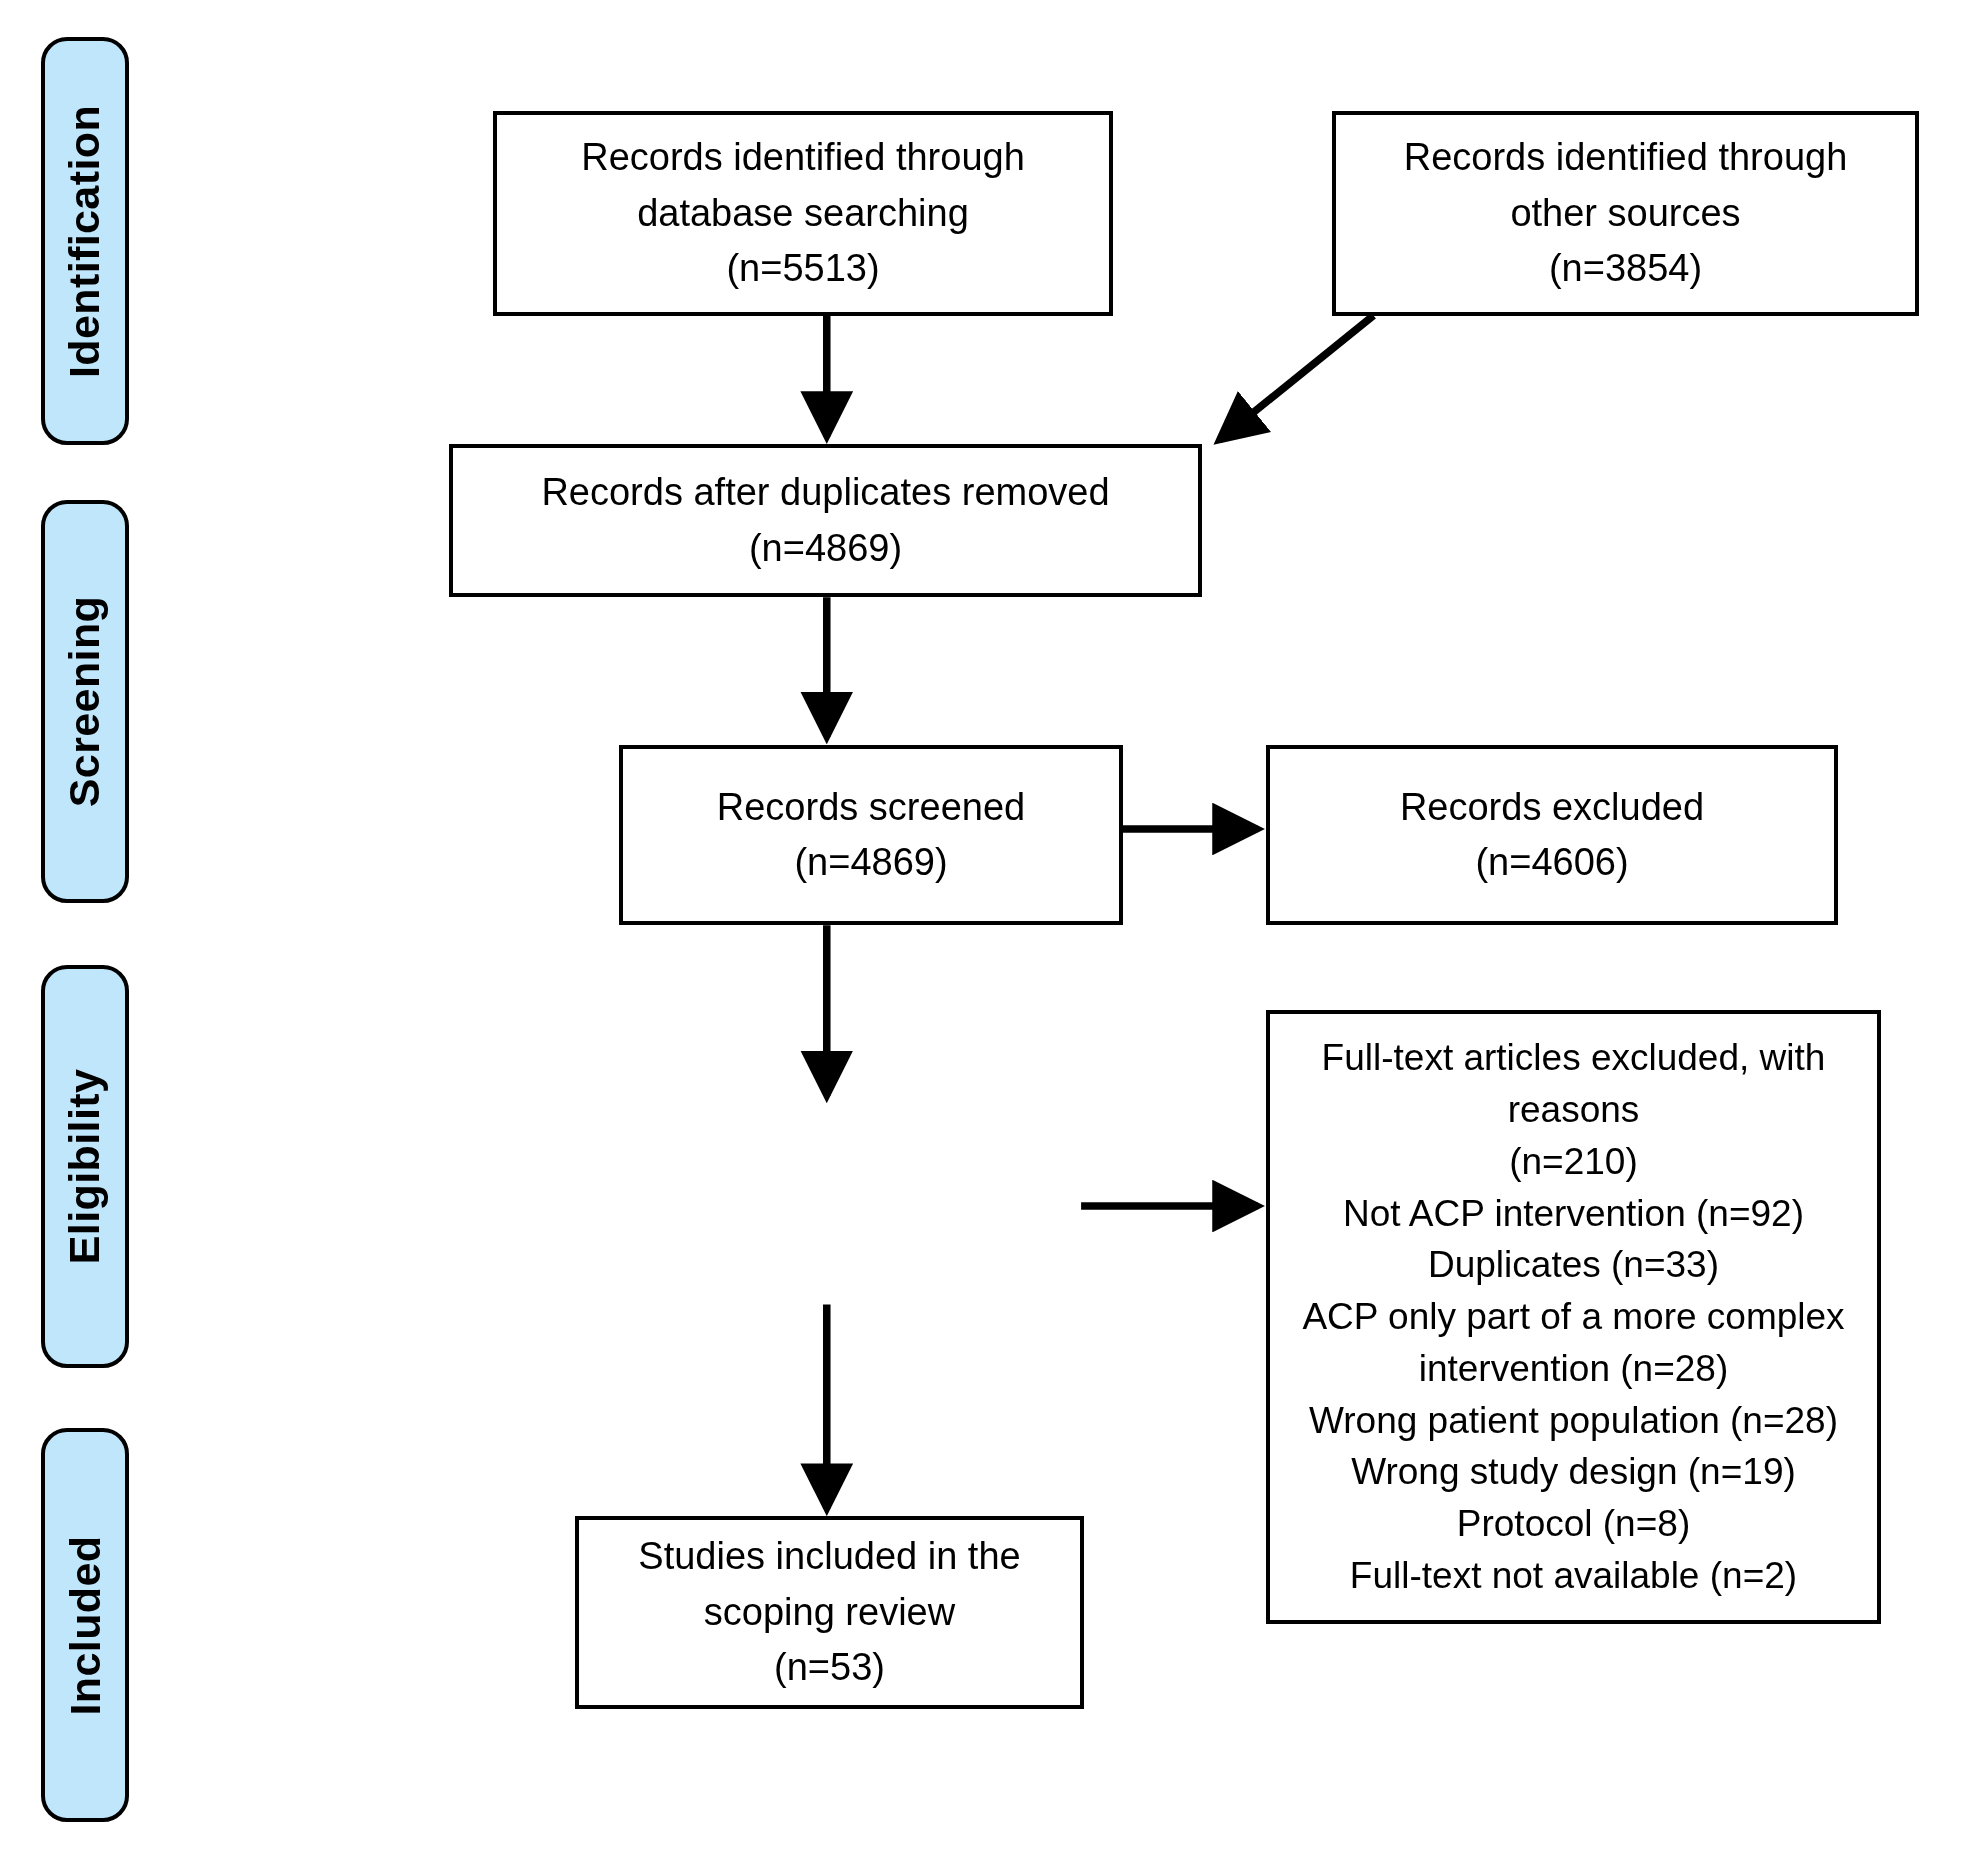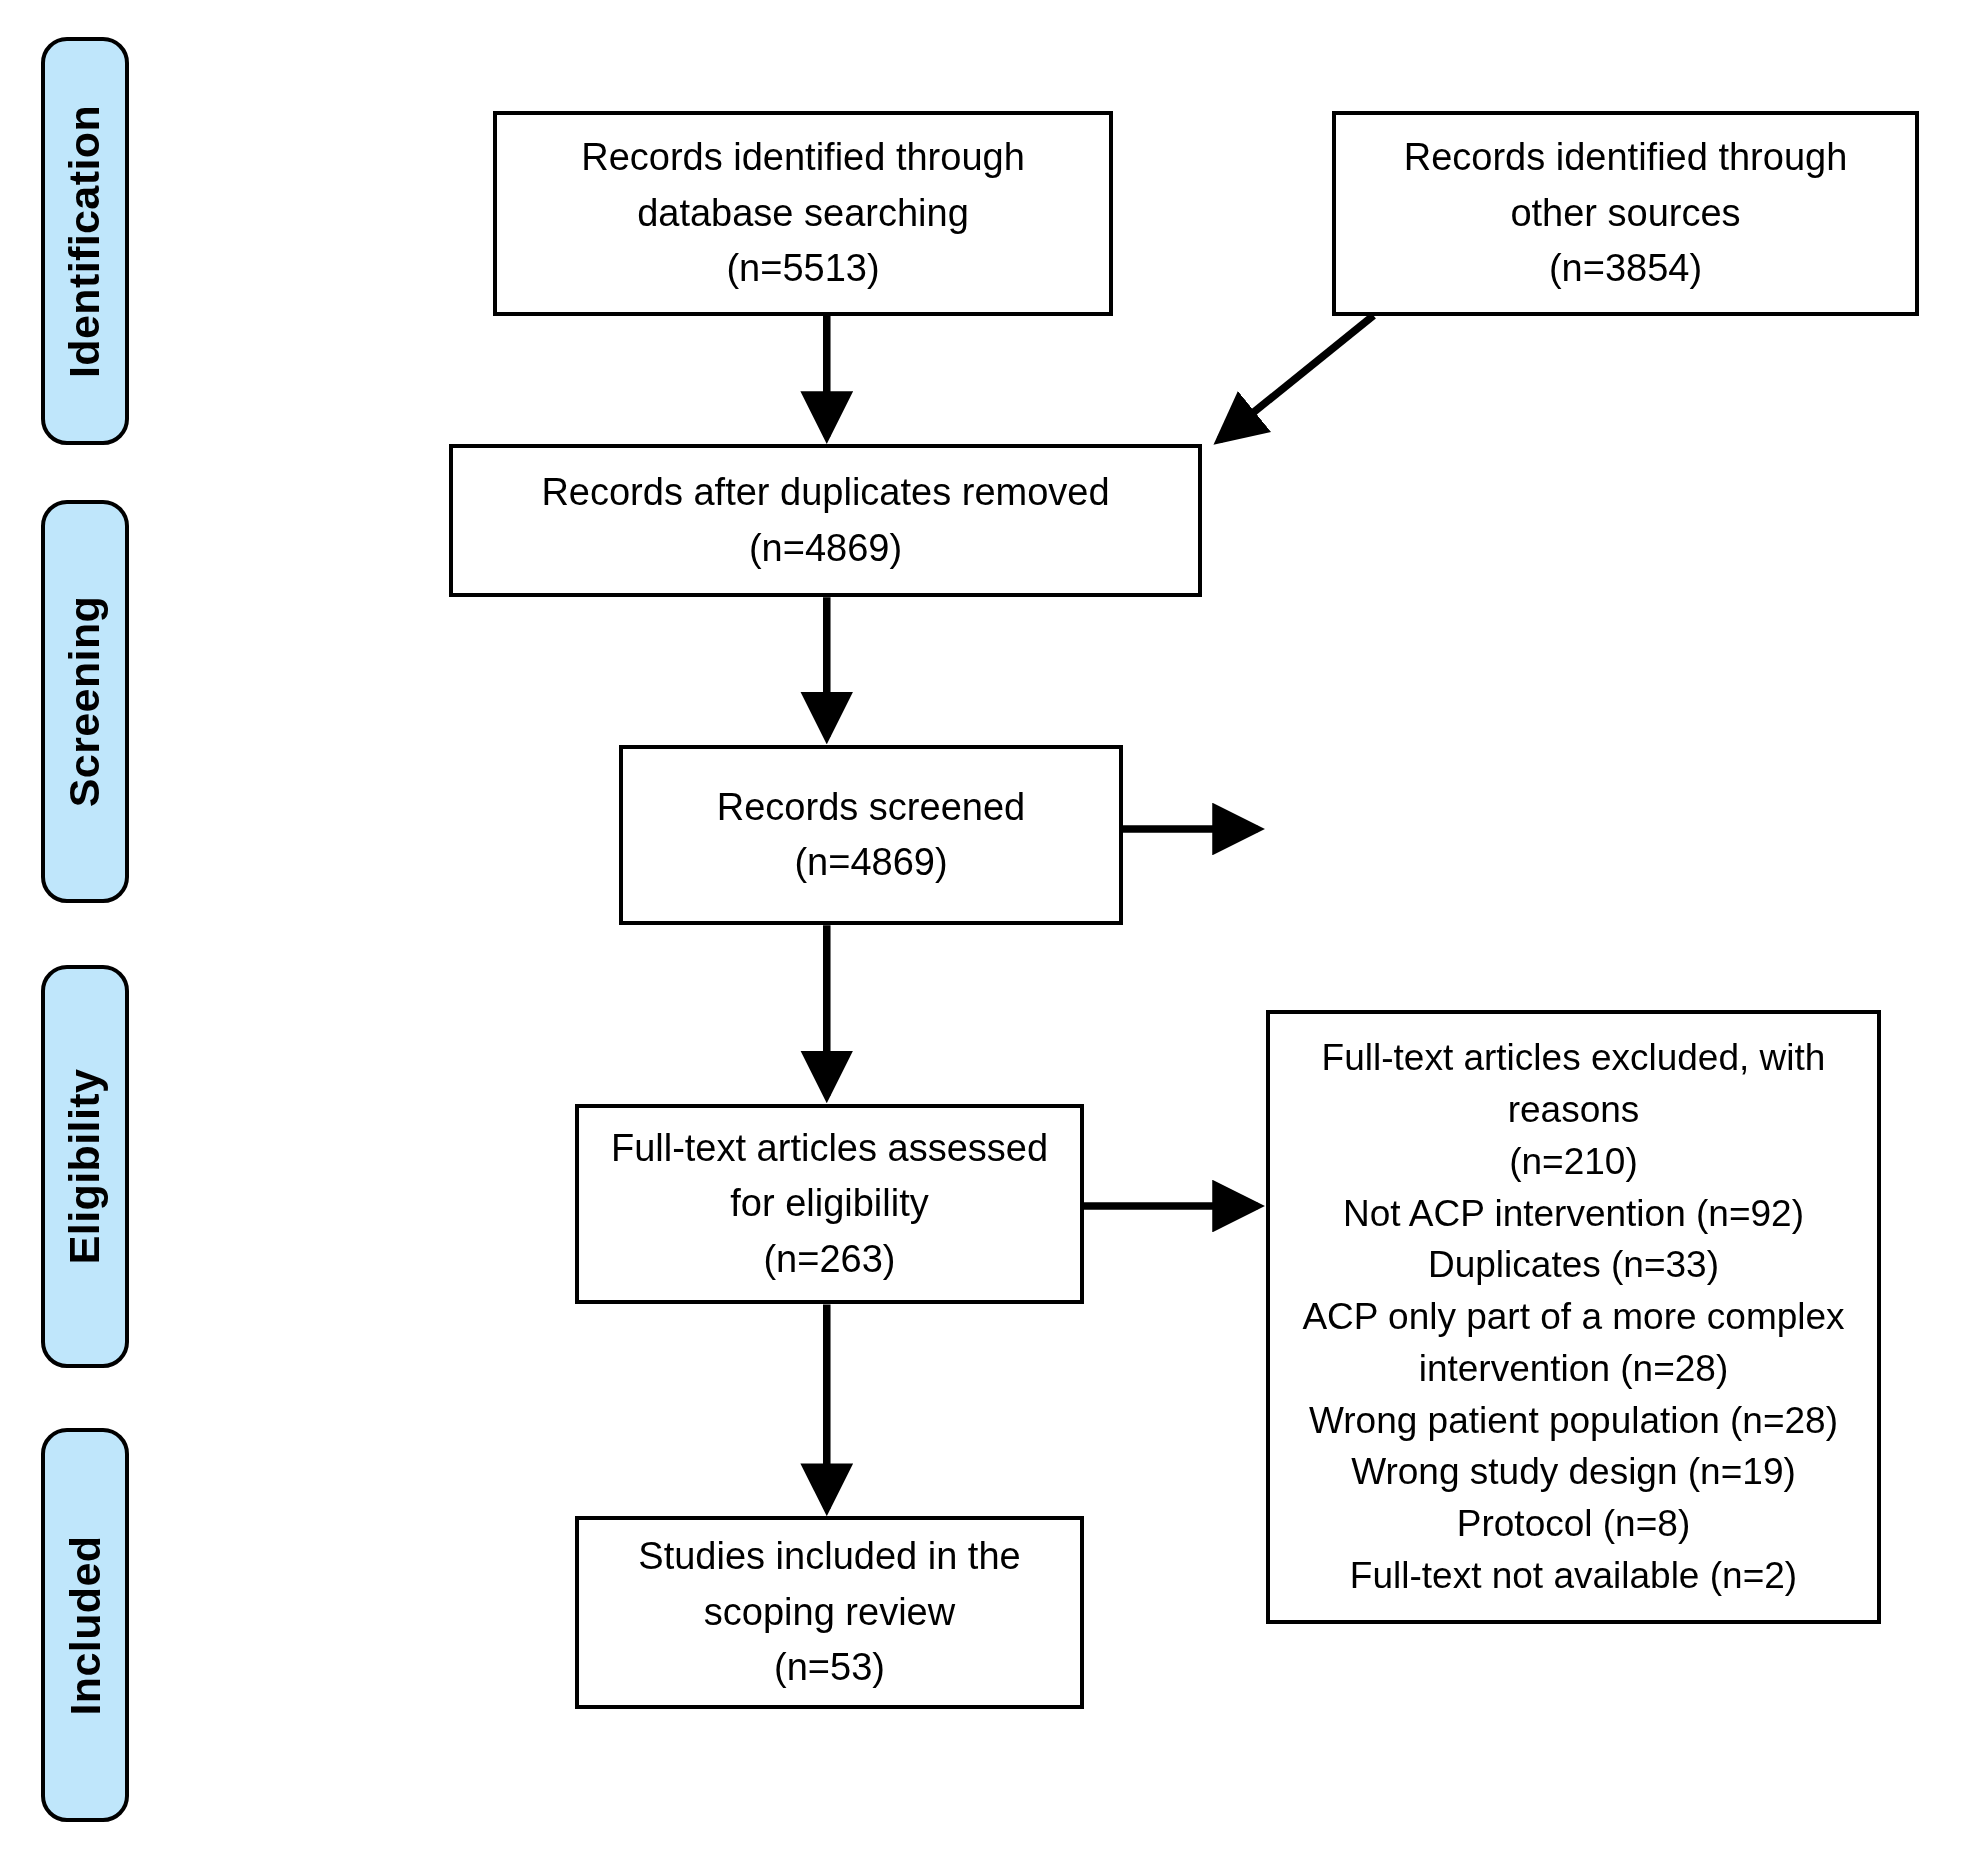--- a/index.html
+++ b/index.html
@@ -128,26 +128,25 @@
   <div class="flow-box" style="left:449px; top:444px; width:753px; height:153px;justify-content:center;">
     <span class="box-text">Records after duplicates removed
 (n=4869)</span>
   </div>
 
   <div class="flow-box" style="left:575px; top:745px; width:504px; height:180px;margin-left:44px;">
     <span class="box-text">Records screened
 (n=4869)</span>
   </div>
 
+  <div class="flow-box" style="left:1266px; top:745px; width:572px; height:180px;">
+    <span class="box-text">Records excluded
+(n=4606)</span>
+  </div>
 
-  <div class="flow-box" style="left:575px; top:1104px; width:509px; height:200px;">
-    <span class="box-text">Full-text articles assessed
-for eligibility
-(n=263)</span>
-  </div>
 
   <div class="flow-box reasons" style="left:1266px; top:1010px; width:615px; height:614px;">
     <span class="box-text">Full-text articles excluded, with
 reasons
 (n=210)
 Not ACP intervention (n=92)
 Duplicates (n=33)
 ACP only part of a more complex
 intervention (n=28)
 Wrong patient population (n=28)

